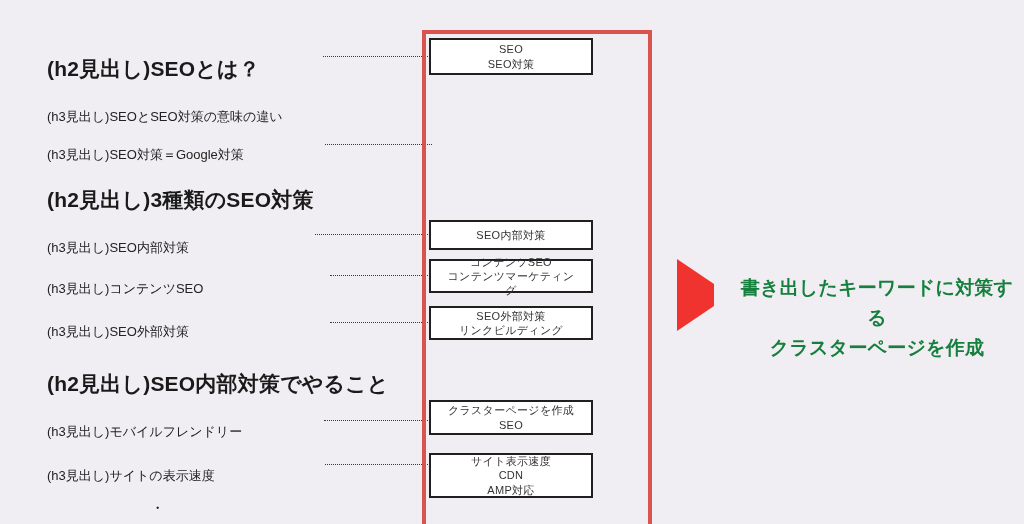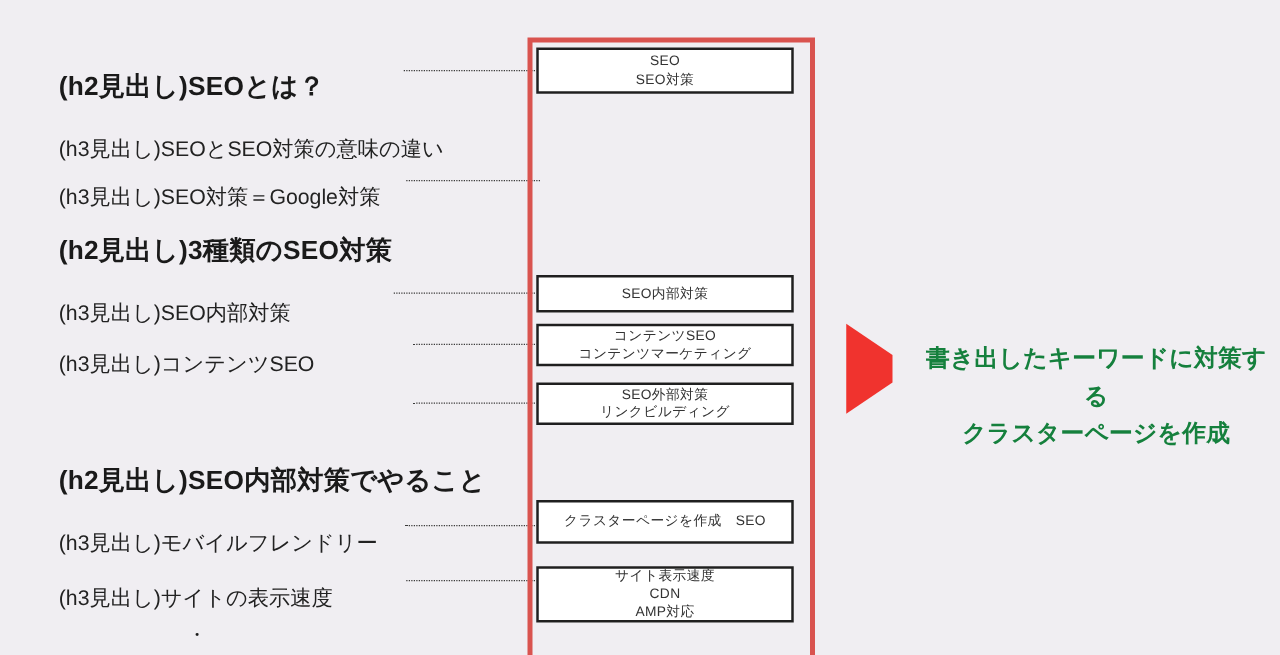--- a/index.html
+++ b/index.html
@@ -20,21 +20,21 @@
     left: 14px;
     white-space: nowrap;
     color: #1a1a1a;
   }
   .heading.h2 {
     font-size: 21px;
     font-weight: 700;
     letter-spacing: 0.2px;
   }
   .heading.h3 {
-    font-size: 17px;
+    font-size: 13px;
     font-weight: 400;
     color: #222;
   }
   .ellipsis-dot {
     position: absolute;
     left: 117px;
     font-size: 15px;
     color: #1a1a1a;
   }
   .connector {
@@ -47,21 +47,21 @@
     left: 400px;
     top: 8px;
     width: 230px;
     height: 498px;
     border: 4px solid #d9534f;
     background: transparent;
   }
   .kbox {
     position: absolute;
     left: 407px;
-    width: 206px;
+    width: 164px;
     background: #ffffff;
     border: 2px solid #1f1f1f;
     display: flex;
     align-items: center;
     justify-content: center;
     text-align: center;
     font-size: 11px;
     line-height: 1.3;
     letter-spacing: 0.3px;
     color: #333;
@@ -95,20 +95,21 @@
 <body>
 
 <div class="stage">
 
   <div class="heading h2" style="top:22px">(h2見出し)SEOとは？</div>
   <div class="heading h3" style="top:75px">(h3見出し)SEOとSEO対策の意味の違い</div>
   <div class="heading h3" style="top:113px">(h3見出し)SEO対策＝Google対策</div>
   <div class="heading h2" style="top:153px">(h2見出し)3種類のSEO対策</div>
   <div class="heading h3" style="top:206px">(h3見出し)SEO内部対策</div>
   <div class="heading h3" style="top:247px">(h3見出し)コンテンツSEO</div>
+  <div class="heading h3" style="top:290px">(h3見出し)SEO外部対策</div>
   <div class="heading h2" style="top:337px">(h2見出し)SEO内部対策でやること</div>
   <div class="heading h3" style="top:390px">(h3見出し)モバイルフレンドリー</div>
   <div class="heading h3" style="top:434px">(h3見出し)サイトの表示速度</div>
 
   <div class="ellipsis-dot" style="top:466px">・</div>
   <div class="ellipsis-dot" style="top:489px">・</div>
 
   <div class="connector" style="top:34px;  left:301px; width:109px"></div>
   <div class="connector" style="top:122px; left:303px; width:107px"></div>
   <div class="connector" style="top:212px; left:293px; width:117px"></div>

